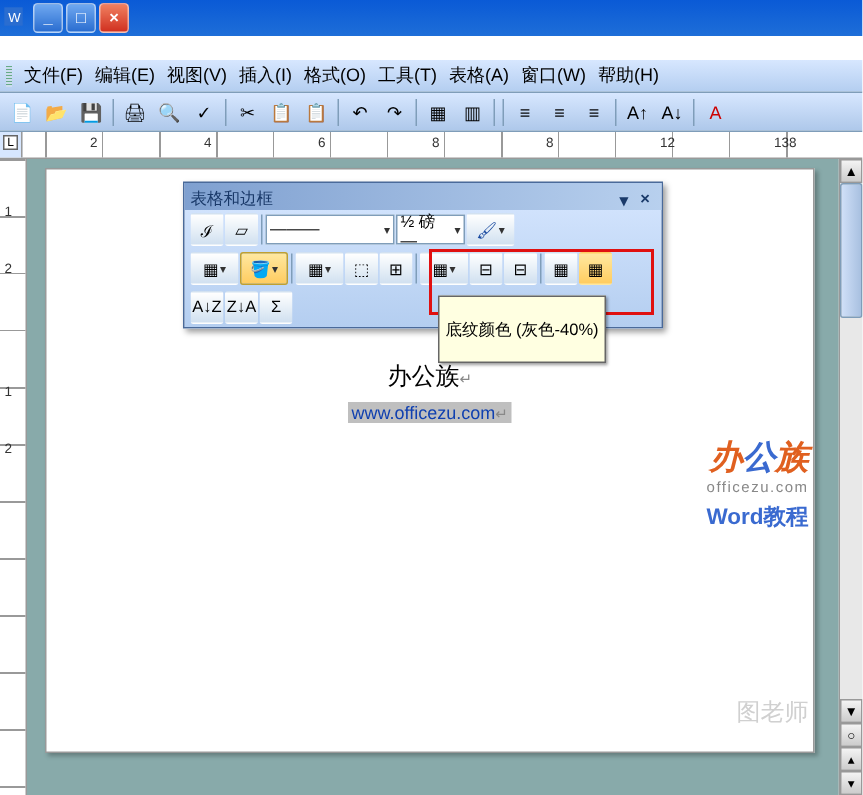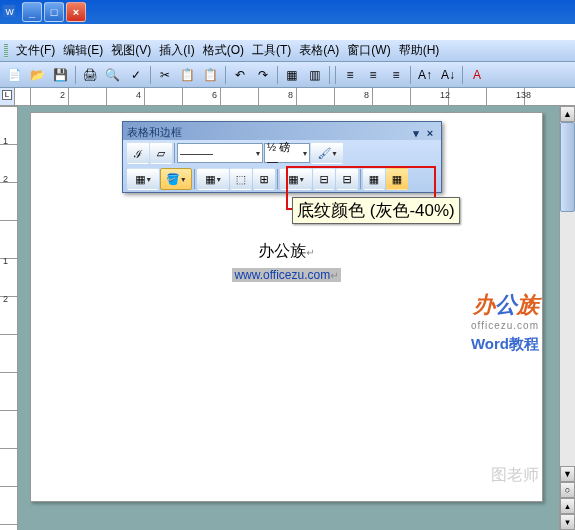--- a/index.html
+++ b/index.html
@@ -62,21 +62,21 @@
 .ft-btn.dd::after { content:"▾"; font-size:8px; margin-left:1px; color:#333;}
 .ft-combo { height:20px; border:1px solid #7f9db9; background:#fff; font-size:11px; padding:0 2px; display:flex; align-items:center; }
 .ft-combo.line { width:86px; }
 .ft-combo.weight { width:46px; }
 .ft-combo::after { content:"▾"; font-size:8px; margin-left:auto; color:#333;}
 .ft-sep { width:1px; height:20px; background:#7f9db9; margin:0 1px;}
 
 .redbox { position:absolute; border:2px solid #e01010; pointer-events:none; z-index:60; }
 .redbox.r1 { left:286px; top:166px; width:150px; height:44px; }
 
-.tooltip { position:absolute; left:292px; top:197px; background:#ffffe1; border:1px solid #666; font-size:17px; padding:1px 4px; z-index:70; box-shadow:1px 1px 2px #0006;}
+.tooltip { position:absolute; left:292px; top:197px; background:#ffffe1; border:1px solid #666; font-size:11px; padding:14px 4px; z-index:70; box-shadow:1px 1px 2px #0006;}
 
 .watermark { position:absolute; right:20px; top:184px; z-index:40; text-align:right; }
 .wm1 { font-size:22px; font-weight:bold; font-style:italic; color:#3a6ad0; }
 .wm1 .r { color:#e06020; }
 .wm2 { font-size:10px; color:#888; letter-spacing:1px;}
 .wm3 { font-size:15px; color:#3a6ad0; font-weight:bold; margin-top:4px;}
 .watermark2 { position:absolute; right:20px; bottom:44px; font-size:16px; color:#d0d0d0; z-index:40; }
 
 .docicon-svg { width:14px; height:14px; }
 </style>
@@ -223,17 +223,22 @@
     <div class="ft-btn">⬚</div>
     <div class="ft-btn">⊞</div>
     <div class="ft-sep"></div>
     <div class="ft-btn dd">▦</div>
     <div class="ft-btn">⊟</div>
     <div class="ft-btn">⊟</div>
     <div class="ft-sep"></div>
     <div class="ft-btn">▦</div>
     <div class="ft-btn" style="background:linear-gradient(#ffe8a0,#ffcc60)">▦</div>
   </div>
+  <div class="ft-row">
+    <div class="ft-btn">A↓Z</div>
+    <div class="ft-btn">Z↓A</div>
+    <div class="ft-btn">Σ</div>
+  </div>
 </div>
 
 <div class="redbox r1"></div>
 
 <div class="tooltip">底纹颜色 (灰色-40%)</div>
 
 </body></html>

